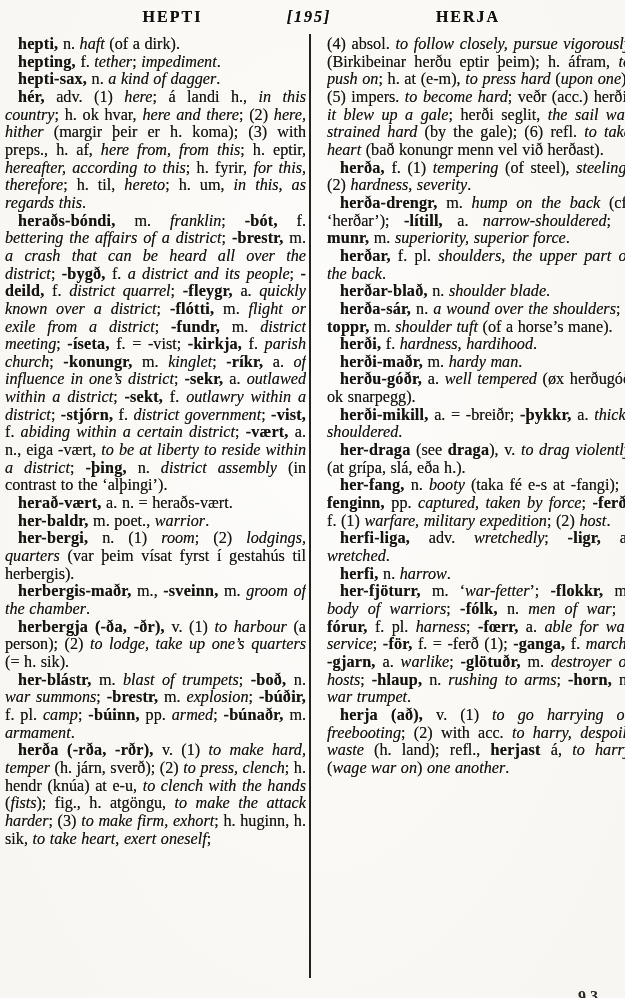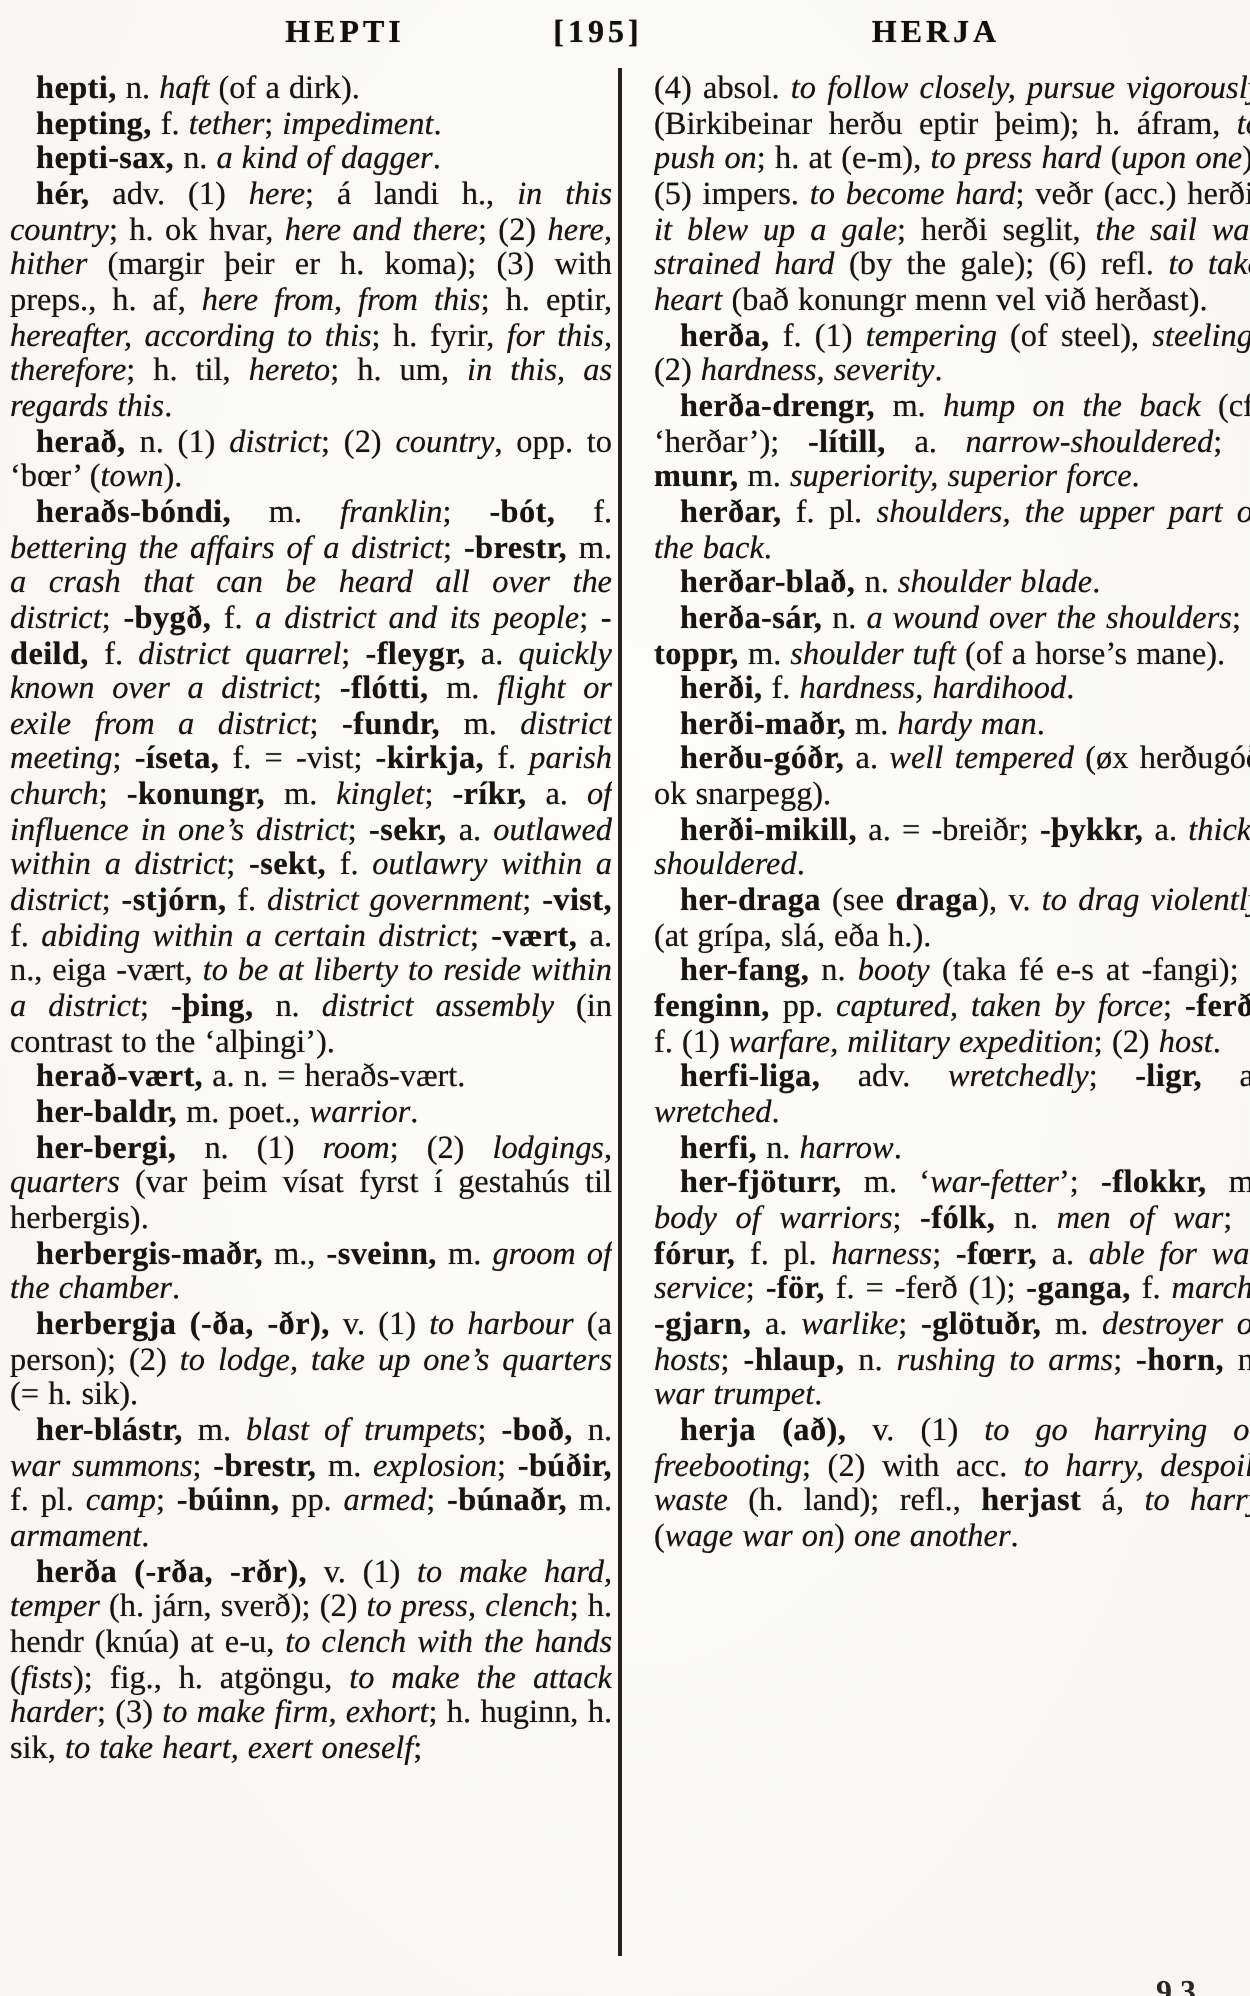--- a/index.html
+++ b/index.html
@@ -18,21 +18,21 @@
       #fbfaf6;
   }
   .running-head { position: absolute; top: 8px; left: 0; width: 625px; height: 22px; }
   .running-head span {
     position: absolute; top: 0;
     font-weight: 700; font-size: 16px; letter-spacing: 2px;
     text-align: center; color: #12100e;
     text-shadow: 0 0 0.5px rgba(0,0,0,0.65);
   }
   .h-left   { left: 30px;  width: 285px; }
-  .h-center { left: 242px; width: 114px; letter-spacing: 0.5px; }
+  .h-center { left: 252px; width: 114px; letter-spacing: 0.5px; font-style: italic; }
   .h-right  { left: 322px; width: 292px; }
 
   .divider {
     position: absolute; left: 309px; top: 34px;
     width: 2px; height: 944px;
     background: #26211d;
   }
 
   .col {
     position: absolute; top: 36px; height: 958px;
@@ -72,21 +72,20 @@
     <span class="h-right">HERJA</span>
   </div>
 
   <div class="divider"></div>
 
   <div class="col col-left" id="col-left">
       <p class="entry"><span class="hw">hepti,</span><span class="rm"> n. </span><span class="it">haft</span><span class="rm"> (of a dirk).</span></p>
       <p class="entry"><span class="hw">hepting,</span><span class="rm"> f. </span><span class="it">tether</span><span class="rm">; </span><span class="it">impediment</span><span class="rm">.</span></p>
       <p class="entry"><span class="hw">hepti-sax,</span><span class="rm"> n. </span><span class="it">a kind of dagger</span><span class="rm">.</span></p>
       <p class="entry"><span class="hw">hér,</span><span class="rm"> adv. (1) </span><span class="it">here</span><span class="rm">; á landi h., </span><span class="it">in this country</span><span class="rm">; h. ok hvar, </span><span class="it">here and there</span><span class="rm">; (2) </span><span class="it">here, hither</span><span class="rm"> (margir þeir er h. koma); (3) with preps., h. af, </span><span class="it">here from, from this</span><span class="rm">; h. eptir, </span><span class="it">hereafter, according to this</span><span class="rm">; h. fyrir, </span><span class="it">for this, therefore</span><span class="rm">; h. til, </span><span class="it">hereto</span><span class="rm">; h. um, </span><span class="it">in this, as regards this</span><span class="rm">.</span></p>
-      <p class="entry"><span class="hw">herað,</span><span class="rm"> n. (1) </span><span class="it">district</span><span class="rm">; (2) </span><span class="it">country</span><span class="rm">, opp. to ‘bœr’ (</span><span class="it">town</span><span class="rm">).</span></p>
       <p class="entry"><span class="hw">heraðs-bóndi,</span><span class="rm"> m. </span><span class="it">franklin</span><span class="rm">; </span><span class="hw">-bót,</span><span class="rm"> f. </span><span class="it">bettering the affairs of a district</span><span class="rm">; </span><span class="hw">-brestr,</span><span class="rm"> m. </span><span class="it">a crash that can be heard all over the district</span><span class="rm">; </span><span class="hw">-bygð,</span><span class="rm"> f. </span><span class="it">a district and its people</span><span class="rm">; </span><span class="hw">-deild,</span><span class="rm"> f. </span><span class="it">district quarrel</span><span class="rm">; </span><span class="hw">-fleygr,</span><span class="rm"> a. </span><span class="it">quickly known over a district</span><span class="rm">; </span><span class="hw">-flótti,</span><span class="rm"> m. </span><span class="it">flight or exile from a district</span><span class="rm">; </span><span class="hw">-fundr,</span><span class="rm"> m. </span><span class="it">district meeting</span><span class="rm">; </span><span class="hw">-íseta,</span><span class="rm"> f. = -vist; </span><span class="hw">-kirkja,</span><span class="rm"> f. </span><span class="it">parish church</span><span class="rm">; </span><span class="hw">-konungr,</span><span class="rm"> m. </span><span class="it">kinglet</span><span class="rm">; </span><span class="hw">-ríkr,</span><span class="rm"> a. </span><span class="it">of influence in one’s district</span><span class="rm">; </span><span class="hw">-sekr,</span><span class="rm"> a. </span><span class="it">outlawed within a district</span><span class="rm">; </span><span class="hw">-sekt,</span><span class="rm"> f. </span><span class="it">outlawry within a district</span><span class="rm">; </span><span class="hw">-stjórn,</span><span class="rm"> f. </span><span class="it">district government</span><span class="rm">; </span><span class="hw">-vist,</span><span class="rm"> f. </span><span class="it">abiding within a certain district</span><span class="rm">; </span><span class="hw">-vært,</span><span class="rm"> a. n., eiga -vært, </span><span class="it">to be at liberty to reside within a district</span><span class="rm">; </span><span class="hw">-þing,</span><span class="rm"> n. </span><span class="it">district assembly</span><span class="rm"> (in contrast to the ‘alþingi’).</span></p>
       <p class="entry"><span class="hw">herað-vært,</span><span class="rm"> a. n. = heraðs-vært.</span></p>
       <p class="entry"><span class="hw">her-baldr,</span><span class="rm"> m. poet., </span><span class="it">warrior</span><span class="rm">.</span></p>
       <p class="entry"><span class="hw">her-bergi,</span><span class="rm"> n. (1) </span><span class="it">room</span><span class="rm">; (2) </span><span class="it">lodgings, quarters</span><span class="rm"> (var þeim vísat fyrst í gestahús til herbergis).</span></p>
       <p class="entry"><span class="hw">herbergis-maðr,</span><span class="rm"> m., </span><span class="hw">-sveinn,</span><span class="rm"> m. </span><span class="it">groom of the chamber</span><span class="rm">.</span></p>
       <p class="entry"><span class="hw">herbergja (-ða, -ðr),</span><span class="rm"> v. (1) </span><span class="it">to harbour</span><span class="rm"> (a person); (2) </span><span class="it">to lodge, take up one’s quarters</span><span class="rm"> (= h. sik).</span></p>
       <p class="entry"><span class="hw">her-blástr,</span><span class="rm"> m. </span><span class="it">blast of trumpets</span><span class="rm">; </span><span class="hw">-boð,</span><span class="rm"> n. </span><span class="it">war summons</span><span class="rm">; </span><span class="hw">-brestr,</span><span class="rm"> m. </span><span class="it">explosion</span><span class="rm">; </span><span class="hw">-búðir,</span><span class="rm"> f. pl. </span><span class="it">camp</span><span class="rm">; </span><span class="hw">-búinn,</span><span class="rm"> pp. </span><span class="it">armed</span><span class="rm">; </span><span class="hw">-búnaðr,</span><span class="rm"> m. </span><span class="it">armament</span><span class="rm">.</span></p>
       <p class="entry"><span class="hw">herða (-rða, -rðr),</span><span class="rm"> v. (1) </span><span class="it">to make hard, temper</span><span class="rm"> (h. járn, sverð); (2) </span><span class="it">to press, clench</span><span class="rm">; h. hendr (knúa) at e-u, </span><span class="it">to clench with the hands</span><span class="rm"> (</span><span class="it">fists</span><span class="rm">); fig., h. atgöngu, </span><span class="it">to make the attack harder</span><span class="rm">; (3) </span><span class="it">to make firm, exhort</span><span class="rm">; h. huginn, h. sik, </span><span class="it">to take heart, exert oneself</span><span class="rm">;</span></p>
     </div>
   <div class="col col-right" id="col-right">

